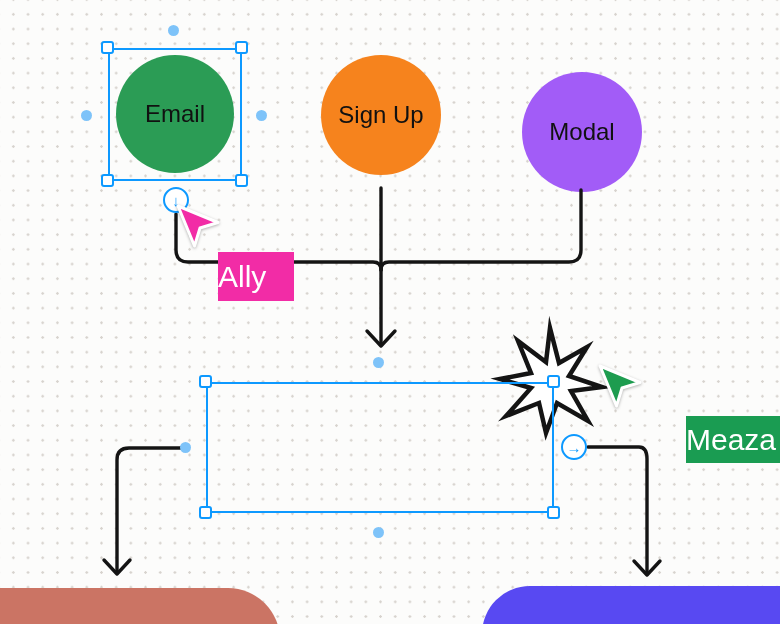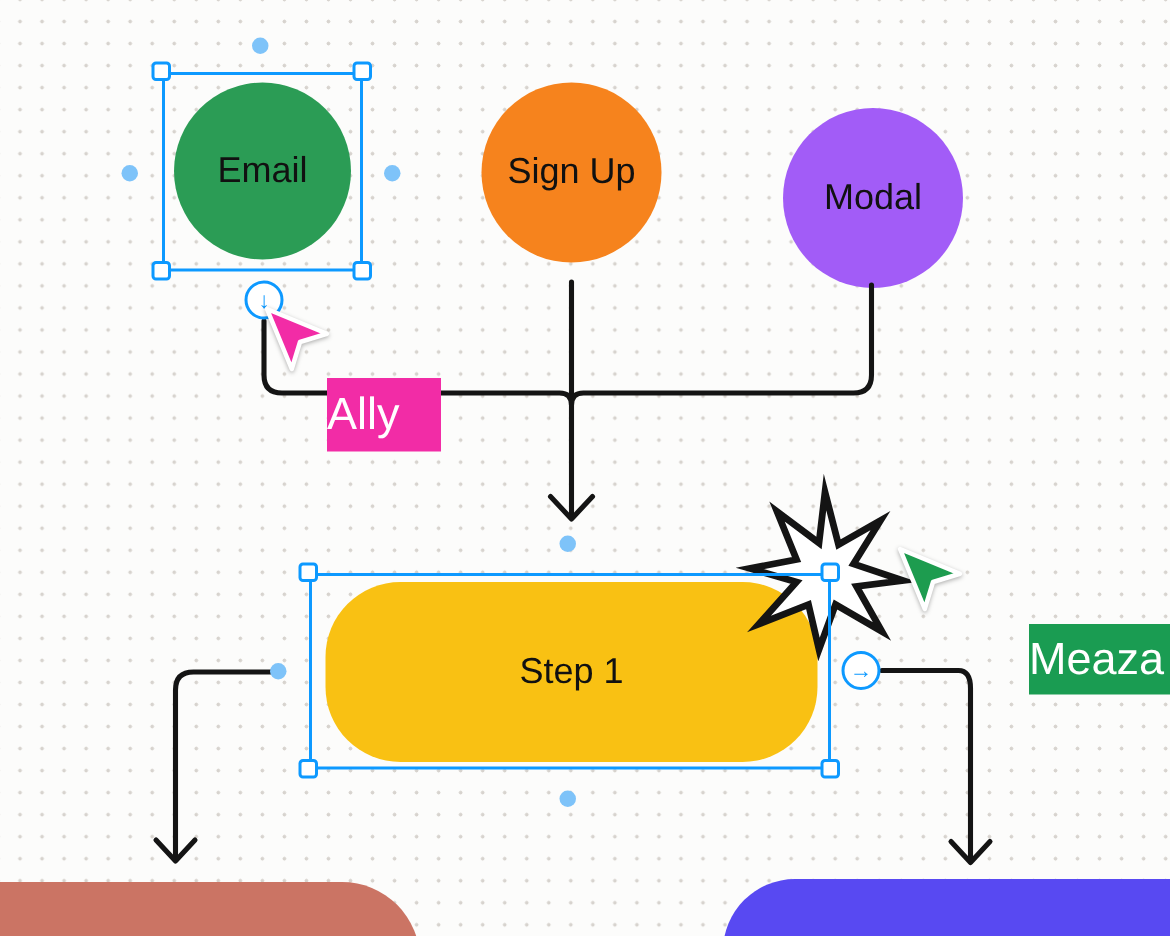--- a/index.html
+++ b/index.html
@@ -65,23 +65,20 @@
 
   <div id="email-circle" class="abs shape-circle">
     <span class="shape-label">Email</span>
   </div>
   <div id="signup-circle" class="abs shape-circle">
     <span class="shape-label">Sign Up</span>
   </div>
   <div id="modal-circle" class="abs shape-circle">
     <span class="shape-label">Modal</span>
   </div>
-  <div id="step1-rect" class="abs">
-    <span class="shape-label">Step 1</span>
-  </div>
 
   <svg class="layer" viewBox="0 0 780 624">
     <path class="conn" d="M 176,214 L 176,250 Q 176,262 188,262 L 373,262 Q 381,262 381,270"></path>
     <path class="conn" d="M 581,190 L 581,250 Q 581,262 569,262 L 389,262 Q 381,262 381,270"></path>
     <path class="conn" d="M 381,188 L 381,344"></path>
     <path class="conn" d="M 367,331 L 381,346 L 395,331"></path>
     <path class="conn" d="M 183,448 L 129,448 Q 117,448 117,460 L 117,572"></path>
     <path class="conn" d="M 104,560 L 117,574 L 130,560"></path>
     <path class="conn" d="M 588,447 L 639,447 Q 647,447 647,459 L 647,574"></path>
     <path class="conn" d="M 634,561 L 647,575 L 660,561"></path>

